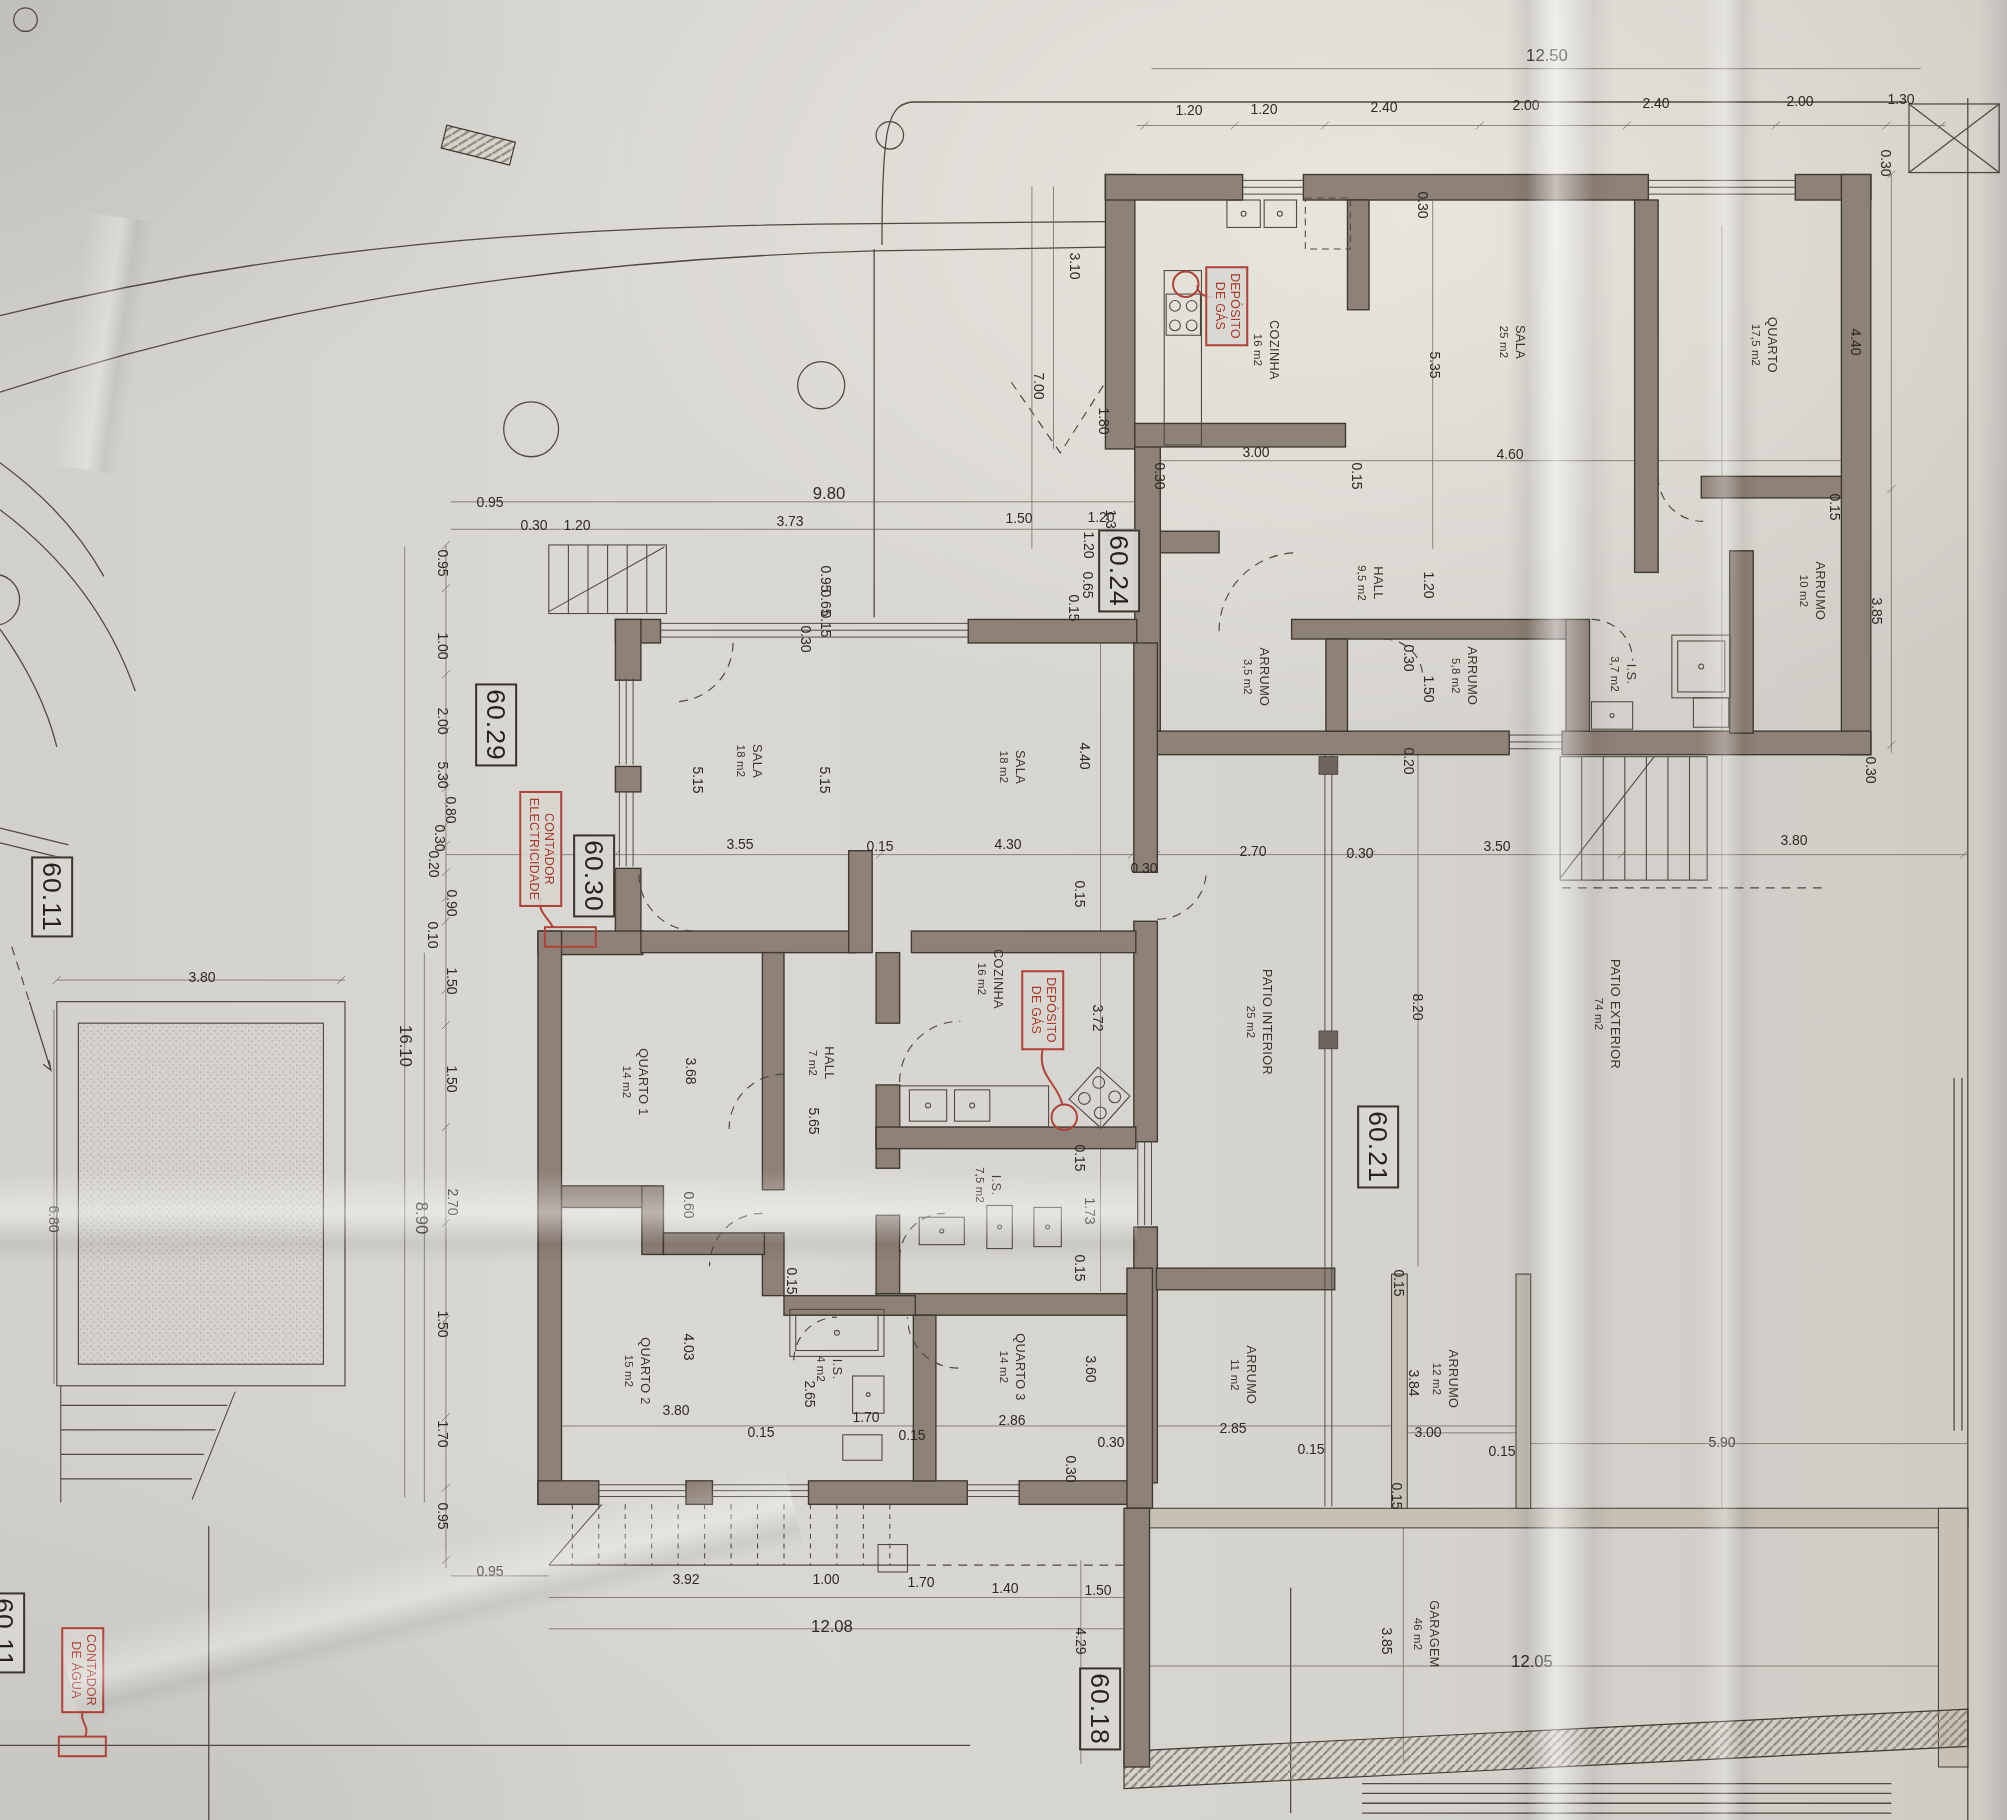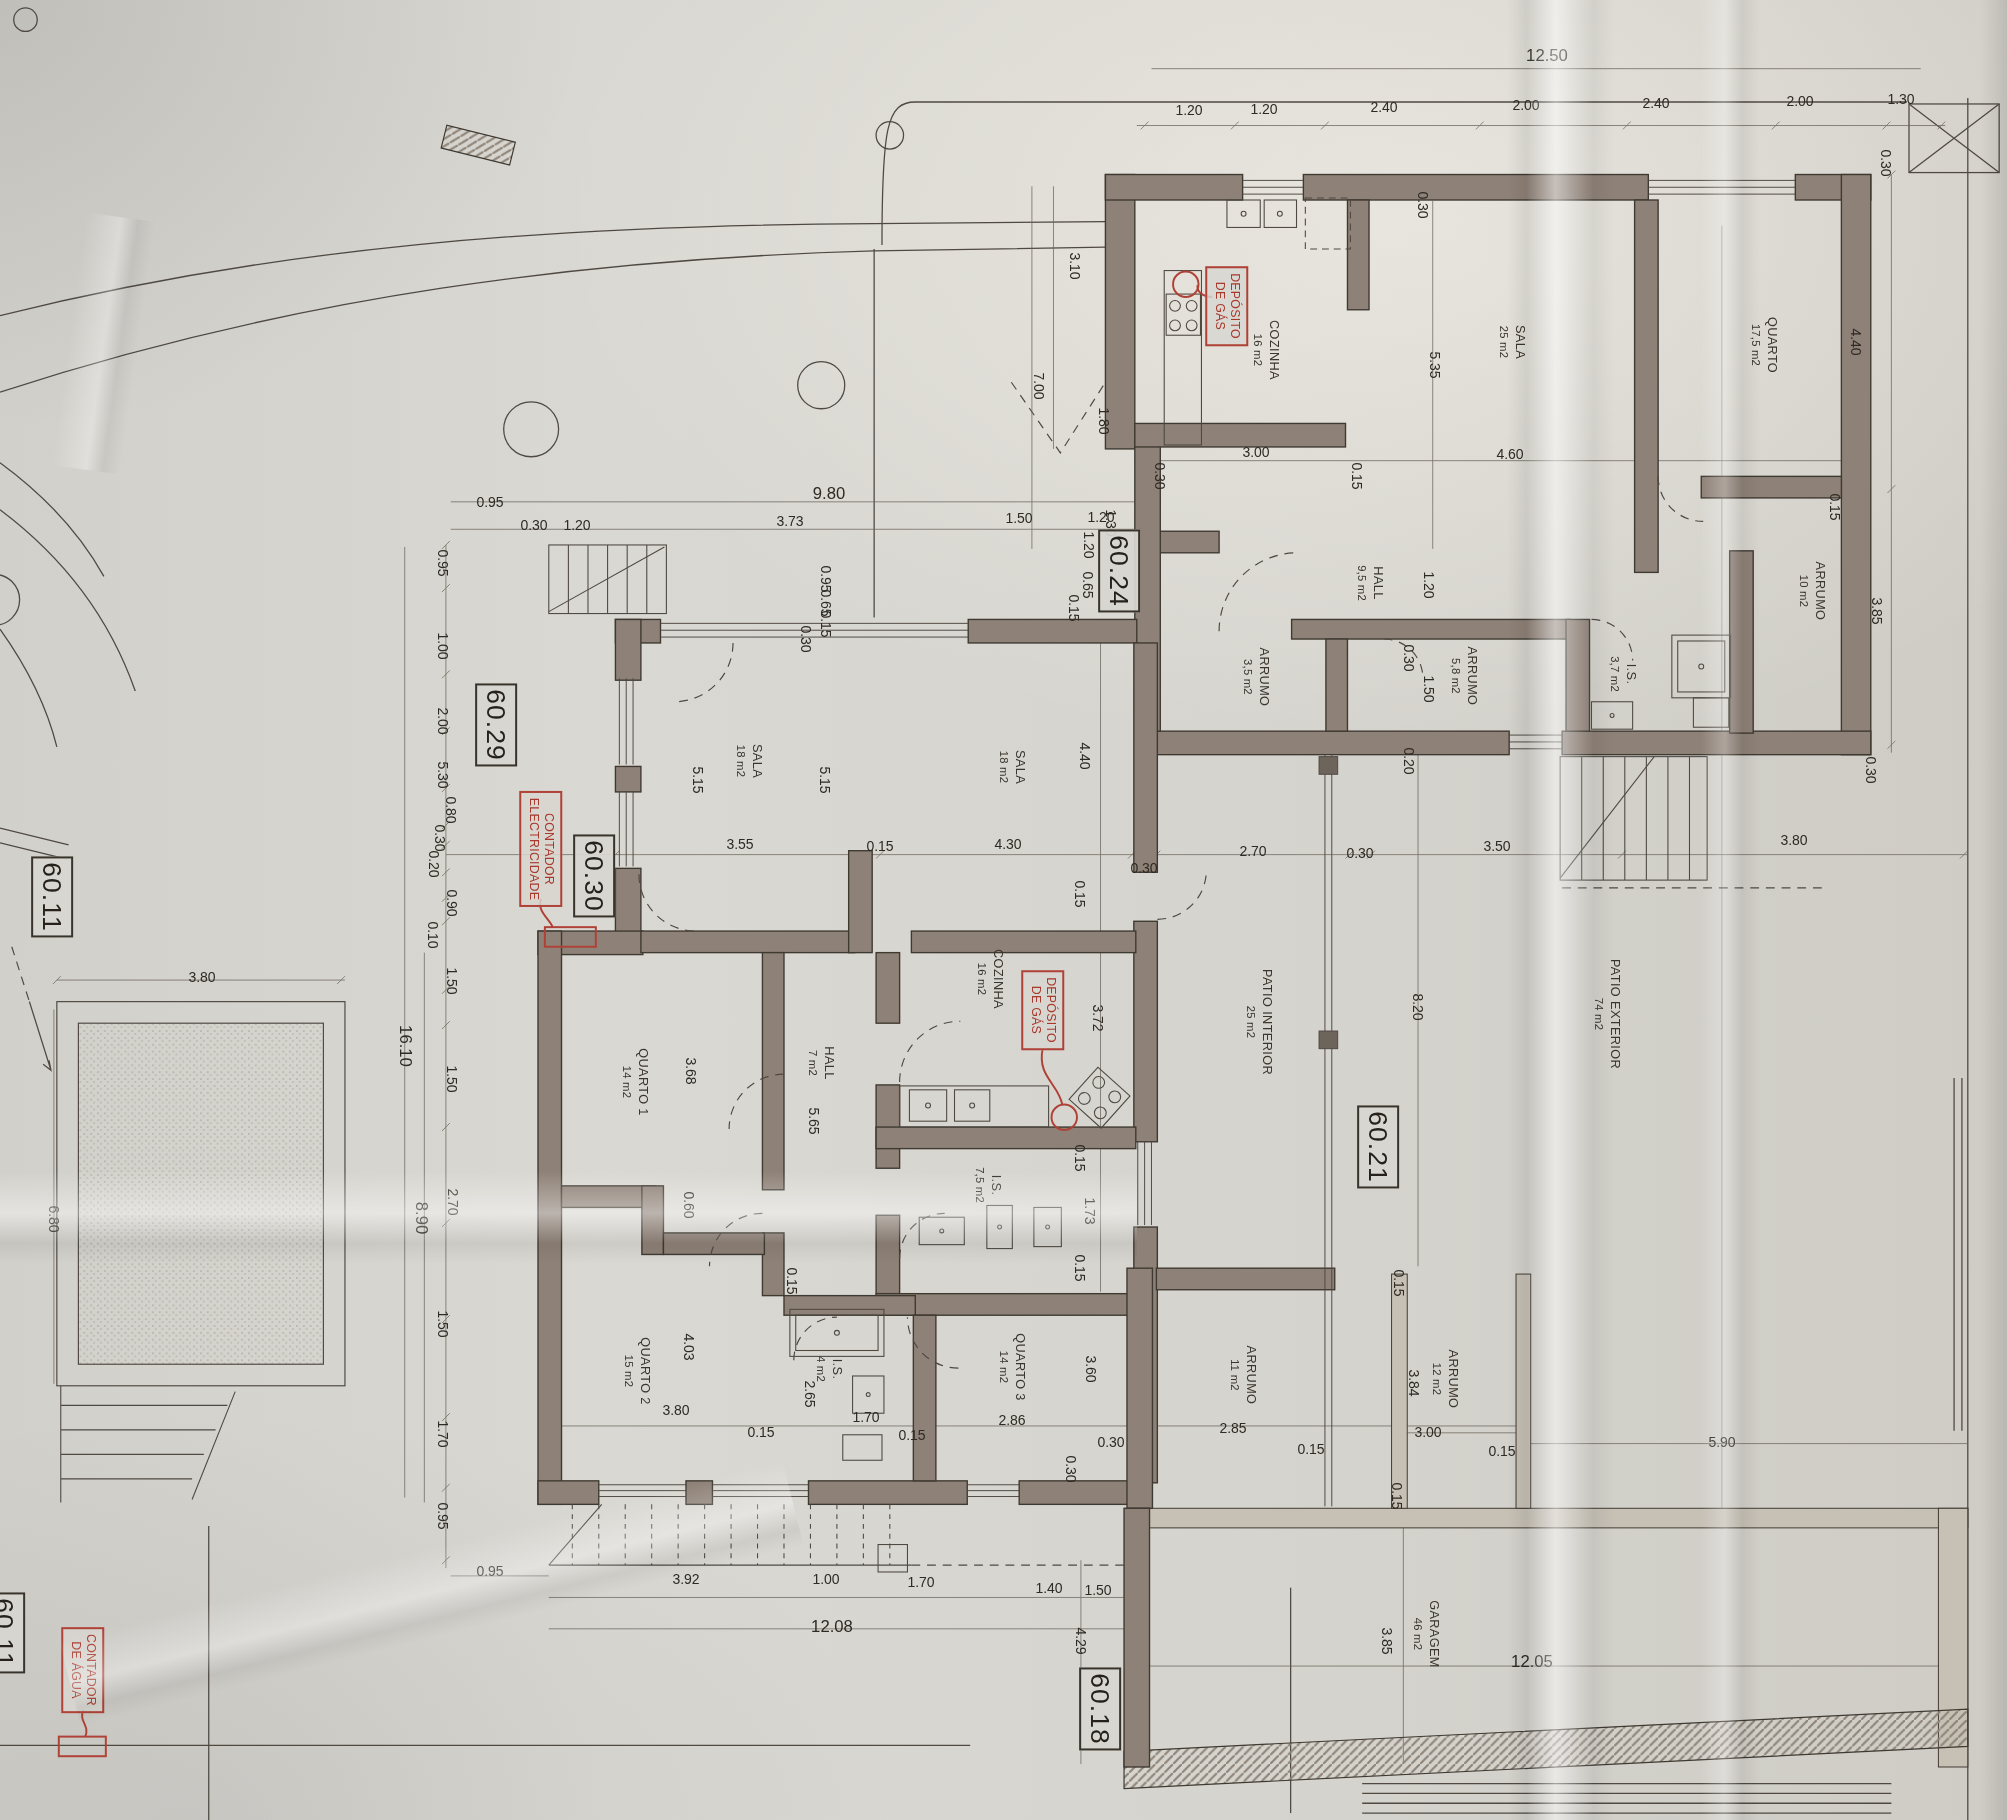--- a/index.html
+++ b/index.html
@@ -457,21 +457,21 @@
       <div class="dim rot" style="left: 1399px; top: 1283px;">0.15</div>
       <div class="dim rot" style="left: 1414px; top: 1383px;">3.84</div>
       <div class="dim" style="left: 1428px; top: 1432px;">3.00</div>
       <div class="dim" style="left: 1502px; top: 1451px;">0.15</div>
       <div class="dim rot" style="left: 1397px; top: 1496px;">0.15</div>
       <div class="dim" style="left: 1722px; top: 1442px;">5.90</div>
       <div class="dim" style="left: 490px; top: 1571px;">0.95</div>
       <div class="dim" style="left: 686px; top: 1579px;">3.92</div>
       <div class="dim" style="left: 826px; top: 1579px;">1.00</div>
       <div class="dim" style="left: 921px; top: 1582px;">1.70</div>
-      <div class="dim" style="left: 1005px; top: 1588px; margin-left: 44px;">1.40</div>
+      <div class="dim" style="left: 1005px; top: 1588px;">1.40</div>
       <div class="dim" style="left: 1098px; top: 1590px;">1.50</div>
       <div class="dim big" style="left: 832px; top: 1627px;">12.08</div>
       <div class="dim rot" style="left: 1081px; top: 1641px;">4.29</div>
       <div class="dim rot" style="left: 1387px; top: 1641px;">3.85</div>
       <div class="dim big" style="left: 1532px; top: 1662px;">12.05</div>
       <div class="marker" style="left: 1119px; top: 571px;">60.24</div>
       <div class="marker" style="left: 496px; top: 725px;">60.29</div>
       <div class="marker" style="left: 594px; top: 876px;">60.30</div>
       <div class="marker" style="left: 52px; top: 897px;">60.11</div>
       <div class="marker" style="left: 1378px; top: 1147px;">60.21</div>

